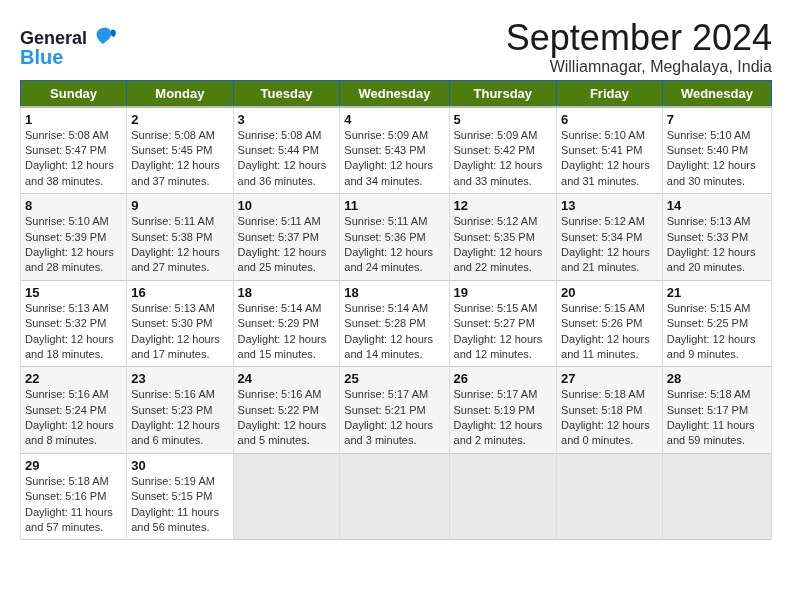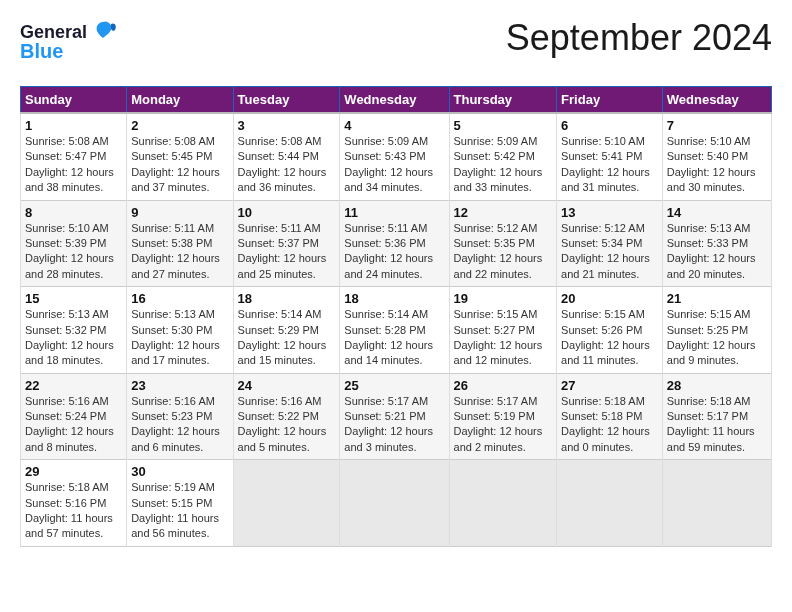--- a/index.html
+++ b/index.html
@@ -11,23 +11,23 @@
       overflow: hidden;
     }
     .page {
       width: 792px;
       height: 612px;
       padding: 18px 20px 10px 20px;
       background: #fff;
     }
     .header {
       display: flex;
-      align-items: flex-start;
+      align-items: center;
       justify-content: space-between;
-      margin-bottom: 23px;
+      margin-bottom: 4px;
     }
     .logo {
       display: flex;
       align-items: center;
       gap: 4px;
     }
     .title-block {
       text-align: right;
     }
     .calendar-title {
@@ -39,26 +39,26 @@
     .calendar-subtitle {
       font-size: 16px;
       color: #333;
     }
     table {
       width: 100%;
       border-collapse: collapse;
       font-size: 10px;
     }
     thead tr th {
-      background: #701a75;
+      background: #4d7c0f;
       color: #fff;
       padding: 5px 4px;
       font-size: 13px;
       font-weight: bold;
-      text-align: left;
+      text-align: center;
       border: 1px solid #1565C0;
     }
     tbody tr {
       border-bottom: 1px solid #ccc;
     }
     tbody tr td {
       vertical-align: top;
       padding: 4px 4px 4px 4px;
       border-right: 1px solid #ddd;
       border-left: 1px solid #ddd;
@@ -100,20 +100,21 @@
           <svg width="28" height="28" viewBox="0 0 28 28">
             <path d="M14 4 C18 2, 24 6, 22 12 C20 16, 16 18, 14 20 C12 18, 6 14, 8 8 C10 4, 14 4, 14 4Z" fill="#2196F3"></path>
             <path d="M22 6 C26 4, 28 8, 26 12 C24 14, 22 12, 22 10Z" fill="#1565C0"></path>
           </svg>
         </div>
         <span style="font-size:20px;font-weight:bold;color:#2196F3;margin-top:-6px;">Blue</span>
       </div>
     </div>
     <div class="title-block">
       <div class="calendar-title">September 2024</div>
+      <div class="calendar-subtitle">Williamnagar, Meghalaya, India</div>
     </div>
   </div>
 
   <table>
     <thead>
       <tr>
       <th>Sunday</th>
           <th>Monday</th>
           <th>Tuesday</th>
           <th>Wednesday</th>

